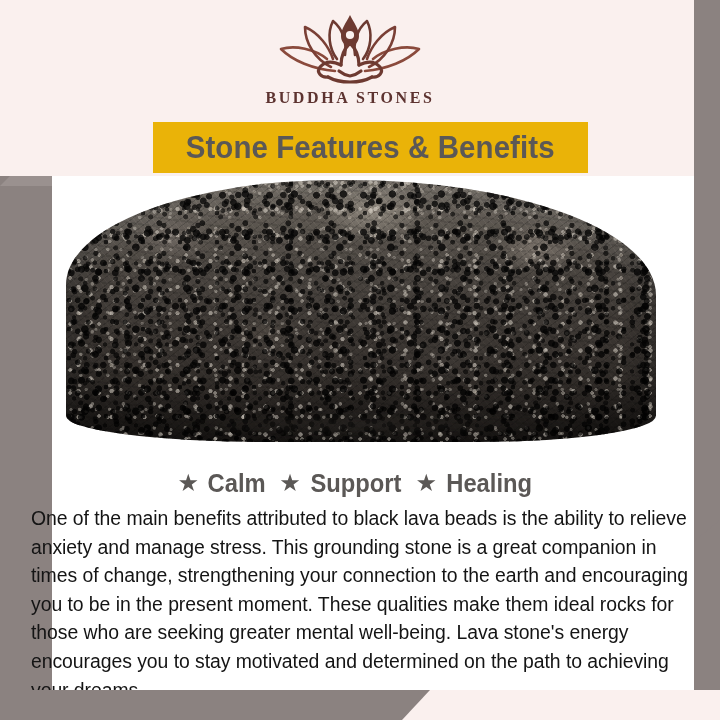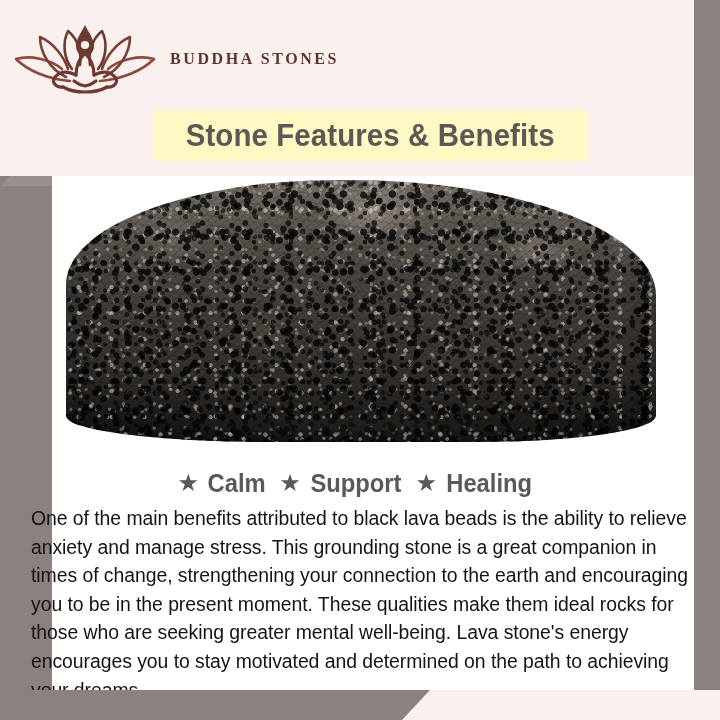--- a/index.html
+++ b/index.html
@@ -52,35 +52,35 @@
   .card {
     position:absolute; left:18px; top:176px; width:676px; height:520px;
     background:#ffffff;
   }
 
   
   .header {
     position:absolute; left:0; top:0; width:700px; height:178px;
   }
   .logo-wrap {
-    position:absolute; left:0; top:19px; width:700px;
-    display:flex; flex-direction:row; align-items:center;text-align:right;
+    position:absolute; left:0; top:9px; width:700px;
+    display:flex; flex-direction:column; align-items:center;text-align:right;
   }
   .logo-mark { width:170px; height:78px; display:block; }
   .logo-text {
     margin-top:2px;
     font-family:"Liberation Serif", serif;
     font-size:16px; font-weight:700; letter-spacing:2.6px;
     color:#5d3330;
   }
 
   
   .title-banner {
-    position:absolute; left:153px; top:110px; width:435px; height:51px;
-    background:#fef9c3;
+    position:absolute; left:153px; top:122px; width:435px; height:51px;
+    background:#eab308;
     display:flex; align-items:center; justify-content:center;
   }
   .title-text {
     font-family:"Liberation Sans Narrow","Liberation Sans",sans-serif;
     font-size:31px; font-weight:700; color:#5b5856;
     letter-spacing:0.1px; white-space:nowrap;
     transform:scaleX(0.95); transform-origin:center;
   }
 
   

